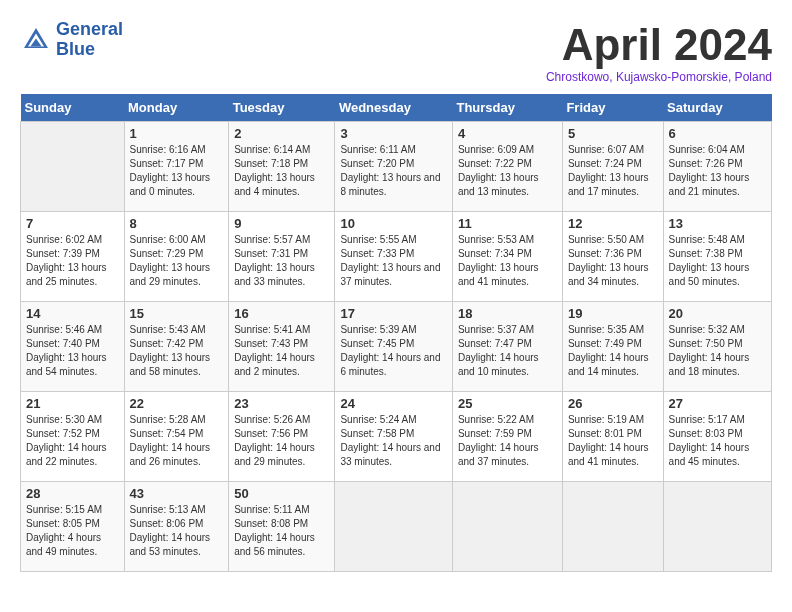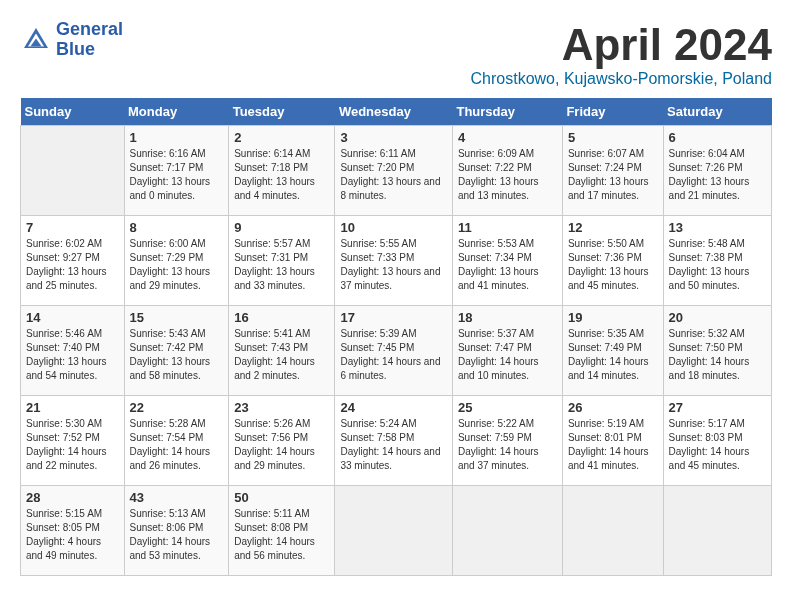--- a/index.html
+++ b/index.html
@@ -33,22 +33,22 @@
     }
     .title-area {
       text-align: right;
     }
     .main-title {
       font-size: 44px;
       font-weight: bold;
       color: #333;
     }
     .subtitle {
-      font-size: 16px;
-      color: #0369a1;
+      font-size: 12px;
+      color: #6d28d9;
     }
     table {
       width: 100%;
       border-collapse: collapse;
       font-size: 11px;
       padding-left: 40px;
     }
     thead tr th {
       background-color: #3b6db5;
       color: #fff;
@@ -168,21 +168,21 @@
           <div>Sunset: 7:26 PM</div>
           <div>Daylight: 13 hours and 21 minutes.</div>
         </div>
         </td>
       </tr>
       <tr>
         <td>
           <div class="day-number">7</div>
         <div class="day-info">
           <div>Sunrise: 6:02 AM</div>
-          <div>Sunset: 9:27 PM</div>
+          <div>Sunset: 7:39 PM</div>
           <div>Daylight: 13 hours and 25 minutes.</div>
         </div>
         </td>
         <td>
           <div class="day-number">8</div>
         <div class="day-info">
           <div>Sunrise: 6:00 AM</div>
           <div>Sunset: 7:29 PM</div>
           <div>Daylight: 13 hours and 29 minutes.</div>
         </div>
@@ -209,21 +209,21 @@
           <div>Sunrise: 5:53 AM</div>
           <div>Sunset: 7:34 PM</div>
           <div>Daylight: 13 hours and 41 minutes.</div>
         </div>
         </td>
         <td>
           <div class="day-number">12</div>
         <div class="day-info">
           <div>Sunrise: 5:50 AM</div>
           <div>Sunset: 7:36 PM</div>
-          <div>Daylight: 13 hours and 45 minutes.</div>
+          <div>Daylight: 13 hours and 34 minutes.</div>
         </div>
         </td>
         <td>
           <div class="day-number">13</div>
         <div class="day-info">
           <div>Sunrise: 5:48 AM</div>
           <div>Sunset: 7:38 PM</div>
           <div>Daylight: 13 hours and 50 minutes.</div>
         </div>
         </td>

